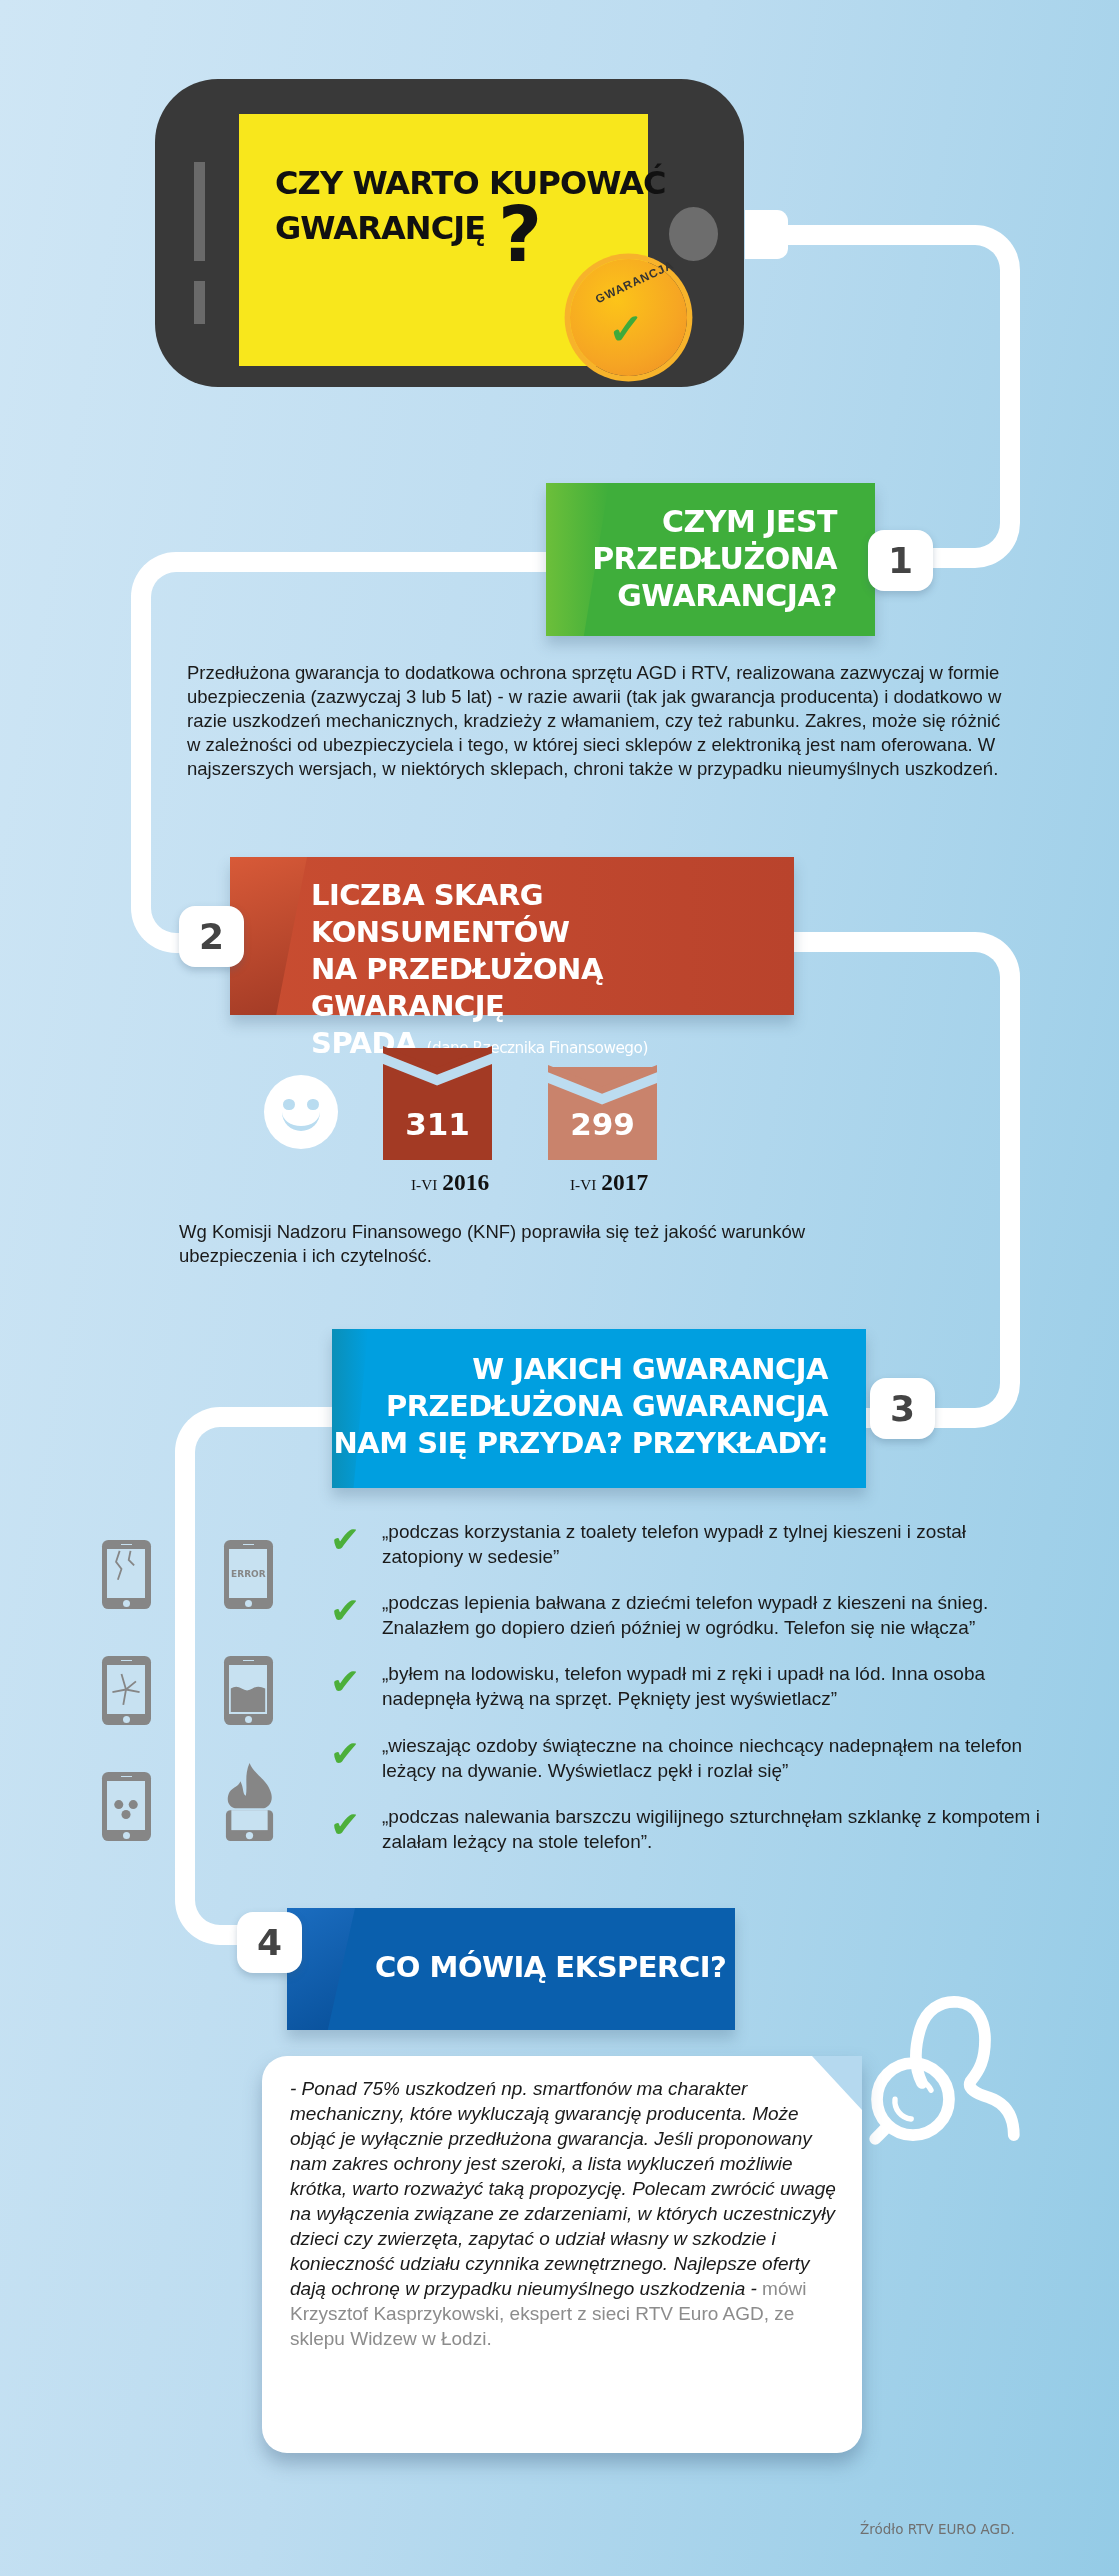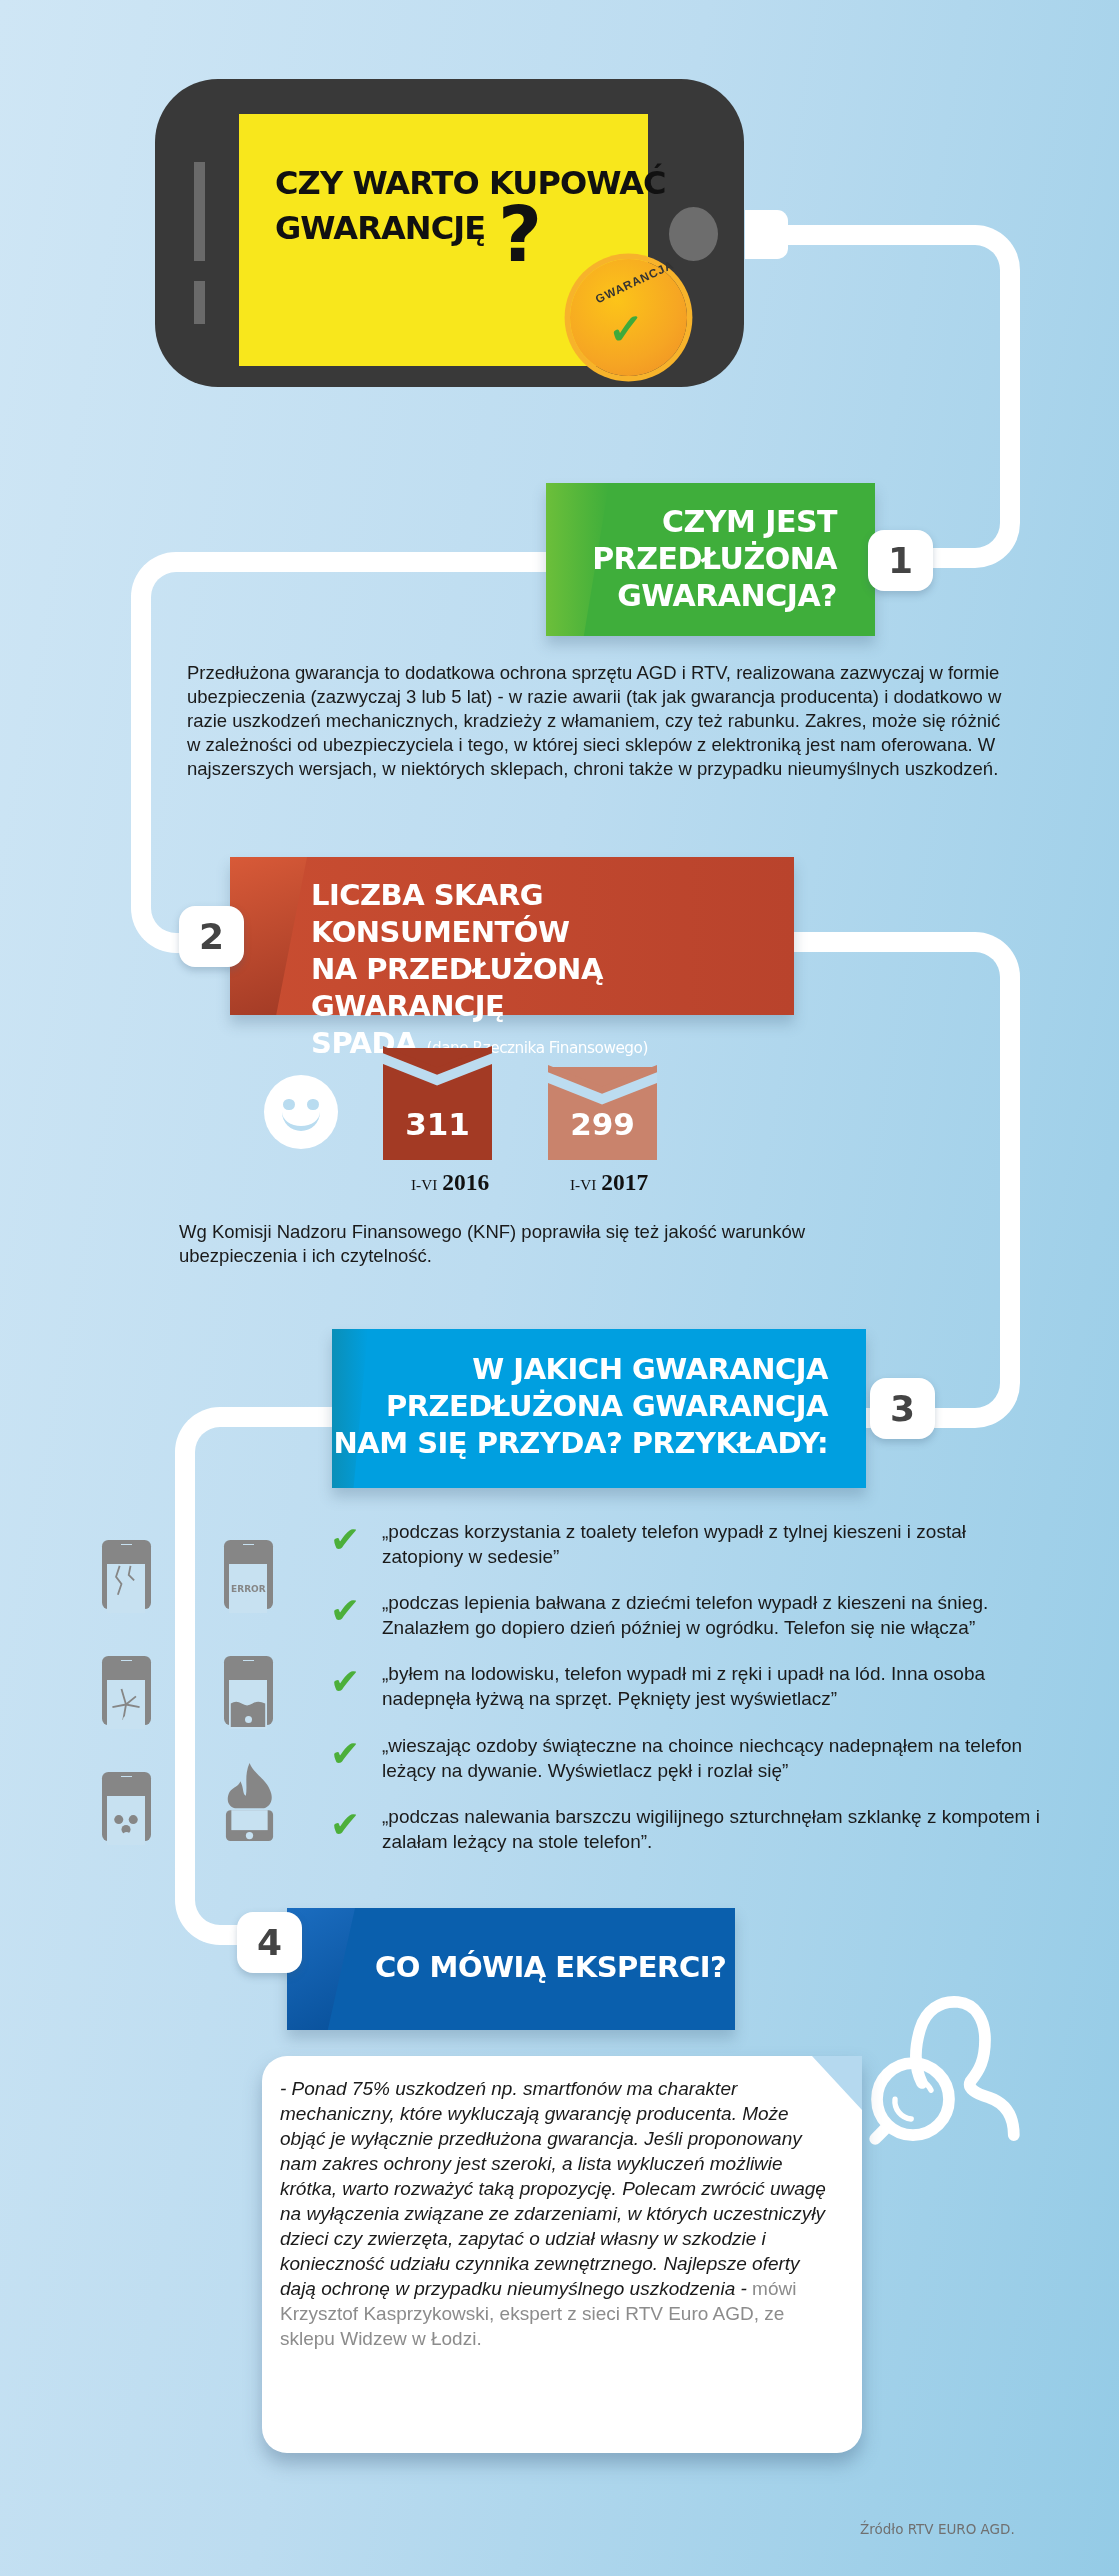--- a/index.html
+++ b/index.html
@@ -40,27 +40,27 @@
   .smiley .mouth { position: absolute; left: 18px; top: 27px; width: 38px; height: 29px; border-bottom: 5.4px solid #b9dcf0; border-radius: 0 0 27px 27px; }
   .stat-box { position: absolute; color: #fff; font-family: "DejaVu Sans", sans-serif; font-weight: bold; font-size: 31px; display: flex; align-items: flex-end; justify-content: center; padding-bottom: 18px; }
   .stat-notch { position: absolute; left: 0; top: -27px; width: 100%; height: 54px; }
   .stat-label { position: absolute; font-family: Liberation Serif, serif; font-size: 20px; color: #111; margin-left: 12px; }
   .stat-label .pre { font-size: 15.3px; font-weight: normal; }
   .stat-label .yr { font-weight: bold; font-size: 23.5px; }
   
   .check { position: absolute; color: #4caf3a; font-size: 36px; font-weight: bold; font-family: "DejaVu Sans", sans-serif; }
   .ex-text { position: absolute; left: 382px; font-family: "Liberation Sans", sans-serif; font-size: 19px; line-height: 25px; color: #1a1a1a; width: 667px; }
   .phone-icon { position: absolute; width: 49px; height: 69px; background: #868686; border-radius: 6.3px; }
-  .phone-icon .scr { position: absolute; left: 5.4px; top: 24px; width: 38px; height: 49px; background: #c7e1f1; }
+  .phone-icon .scr { position: absolute; left: 5.4px; top: 9px; width: 38px; height: 49px; background: #c7e1f1; }
   .phone-icon .btn { position: absolute; left: 21px; top: 60px; width: 7.2px; height: 7.2px; border-radius: 50%; background: #c7e1f1; }
   .phone-icon .spk { position: absolute; left: 19px; top: 3.6px; width: 10.8px; height: 1.8px; background: #c7e1f1; }
   
   .quote-box { left: 262px; top: 2056px; width: 600px; height: 397px; background: #fff; border-radius: 25px 0 25px 25px; box-shadow: 0 10.8px 18px rgba(60,90,120,0.35); }
   .quote-tail { left: 812px; top: 2056px; width: 50px; height: 54px; background: #b5d9ef; clip-path: polygon(100% 0, 100% 100%, 0 0); }
-  .quote-text { left: 280px; top: 2076px; width: 550px; font-family: "Liberation Sans", sans-serif; font-style: italic; font-size: 19px; line-height: 25px; color: #1a1a1a; }
+  .quote-text { left: 290px; top: 2076px; width: 550px; font-family: "Liberation Sans", sans-serif; font-style: italic; font-size: 19px; line-height: 25px; color: #1a1a1a; }
   .quote-attrib { font-style: normal; color: #8c8c8c; }
   .source { left: 860px; top: 2521px; font-family: "DejaVu Sans", sans-serif; font-size: 13.5px; color: #707070; }
 </style>
 </head>
 <body>
 
 <div id="canvas">
 
   <div class="cable" style="left:785px; top:225px; width:235px; height:343px; border-top-width:20px; border-right-width:20px; border-bottom-width:20px; border-radius:0 45px 45px 0;"></div>
   <div class="cable" style="left:131px; top:552px; width:424px; height:401px; border-top-width:20px; border-left-width:20px; border-bottom-width:20px; border-radius:45px 0 0 45px;"></div>

